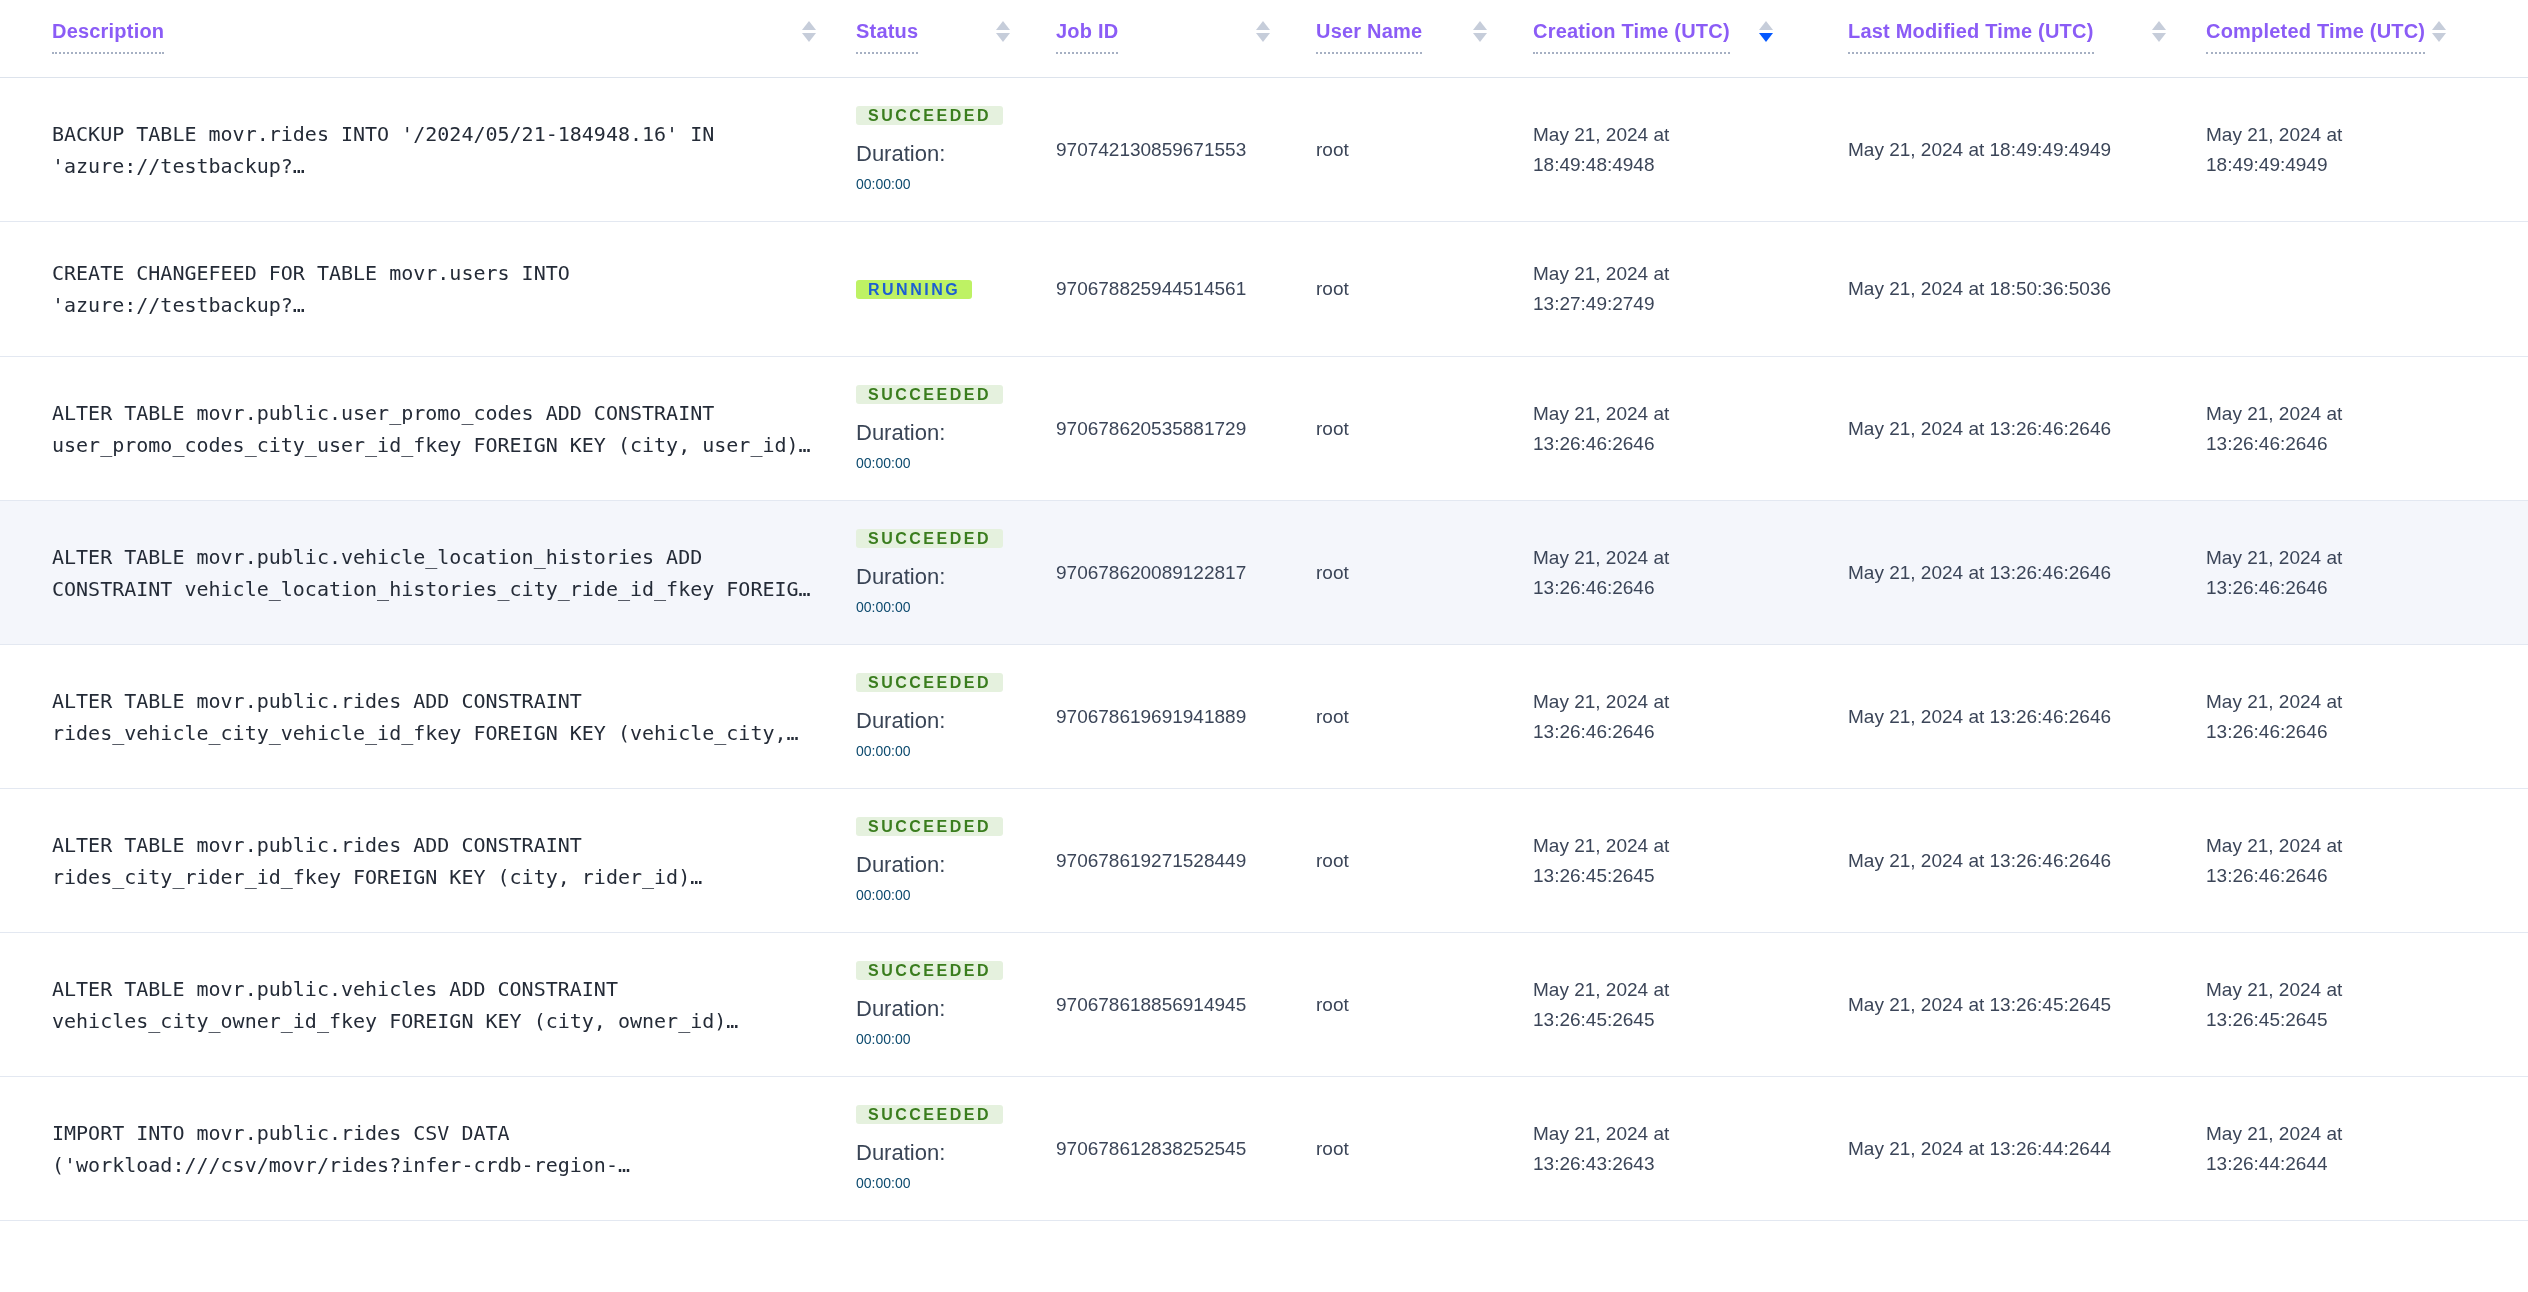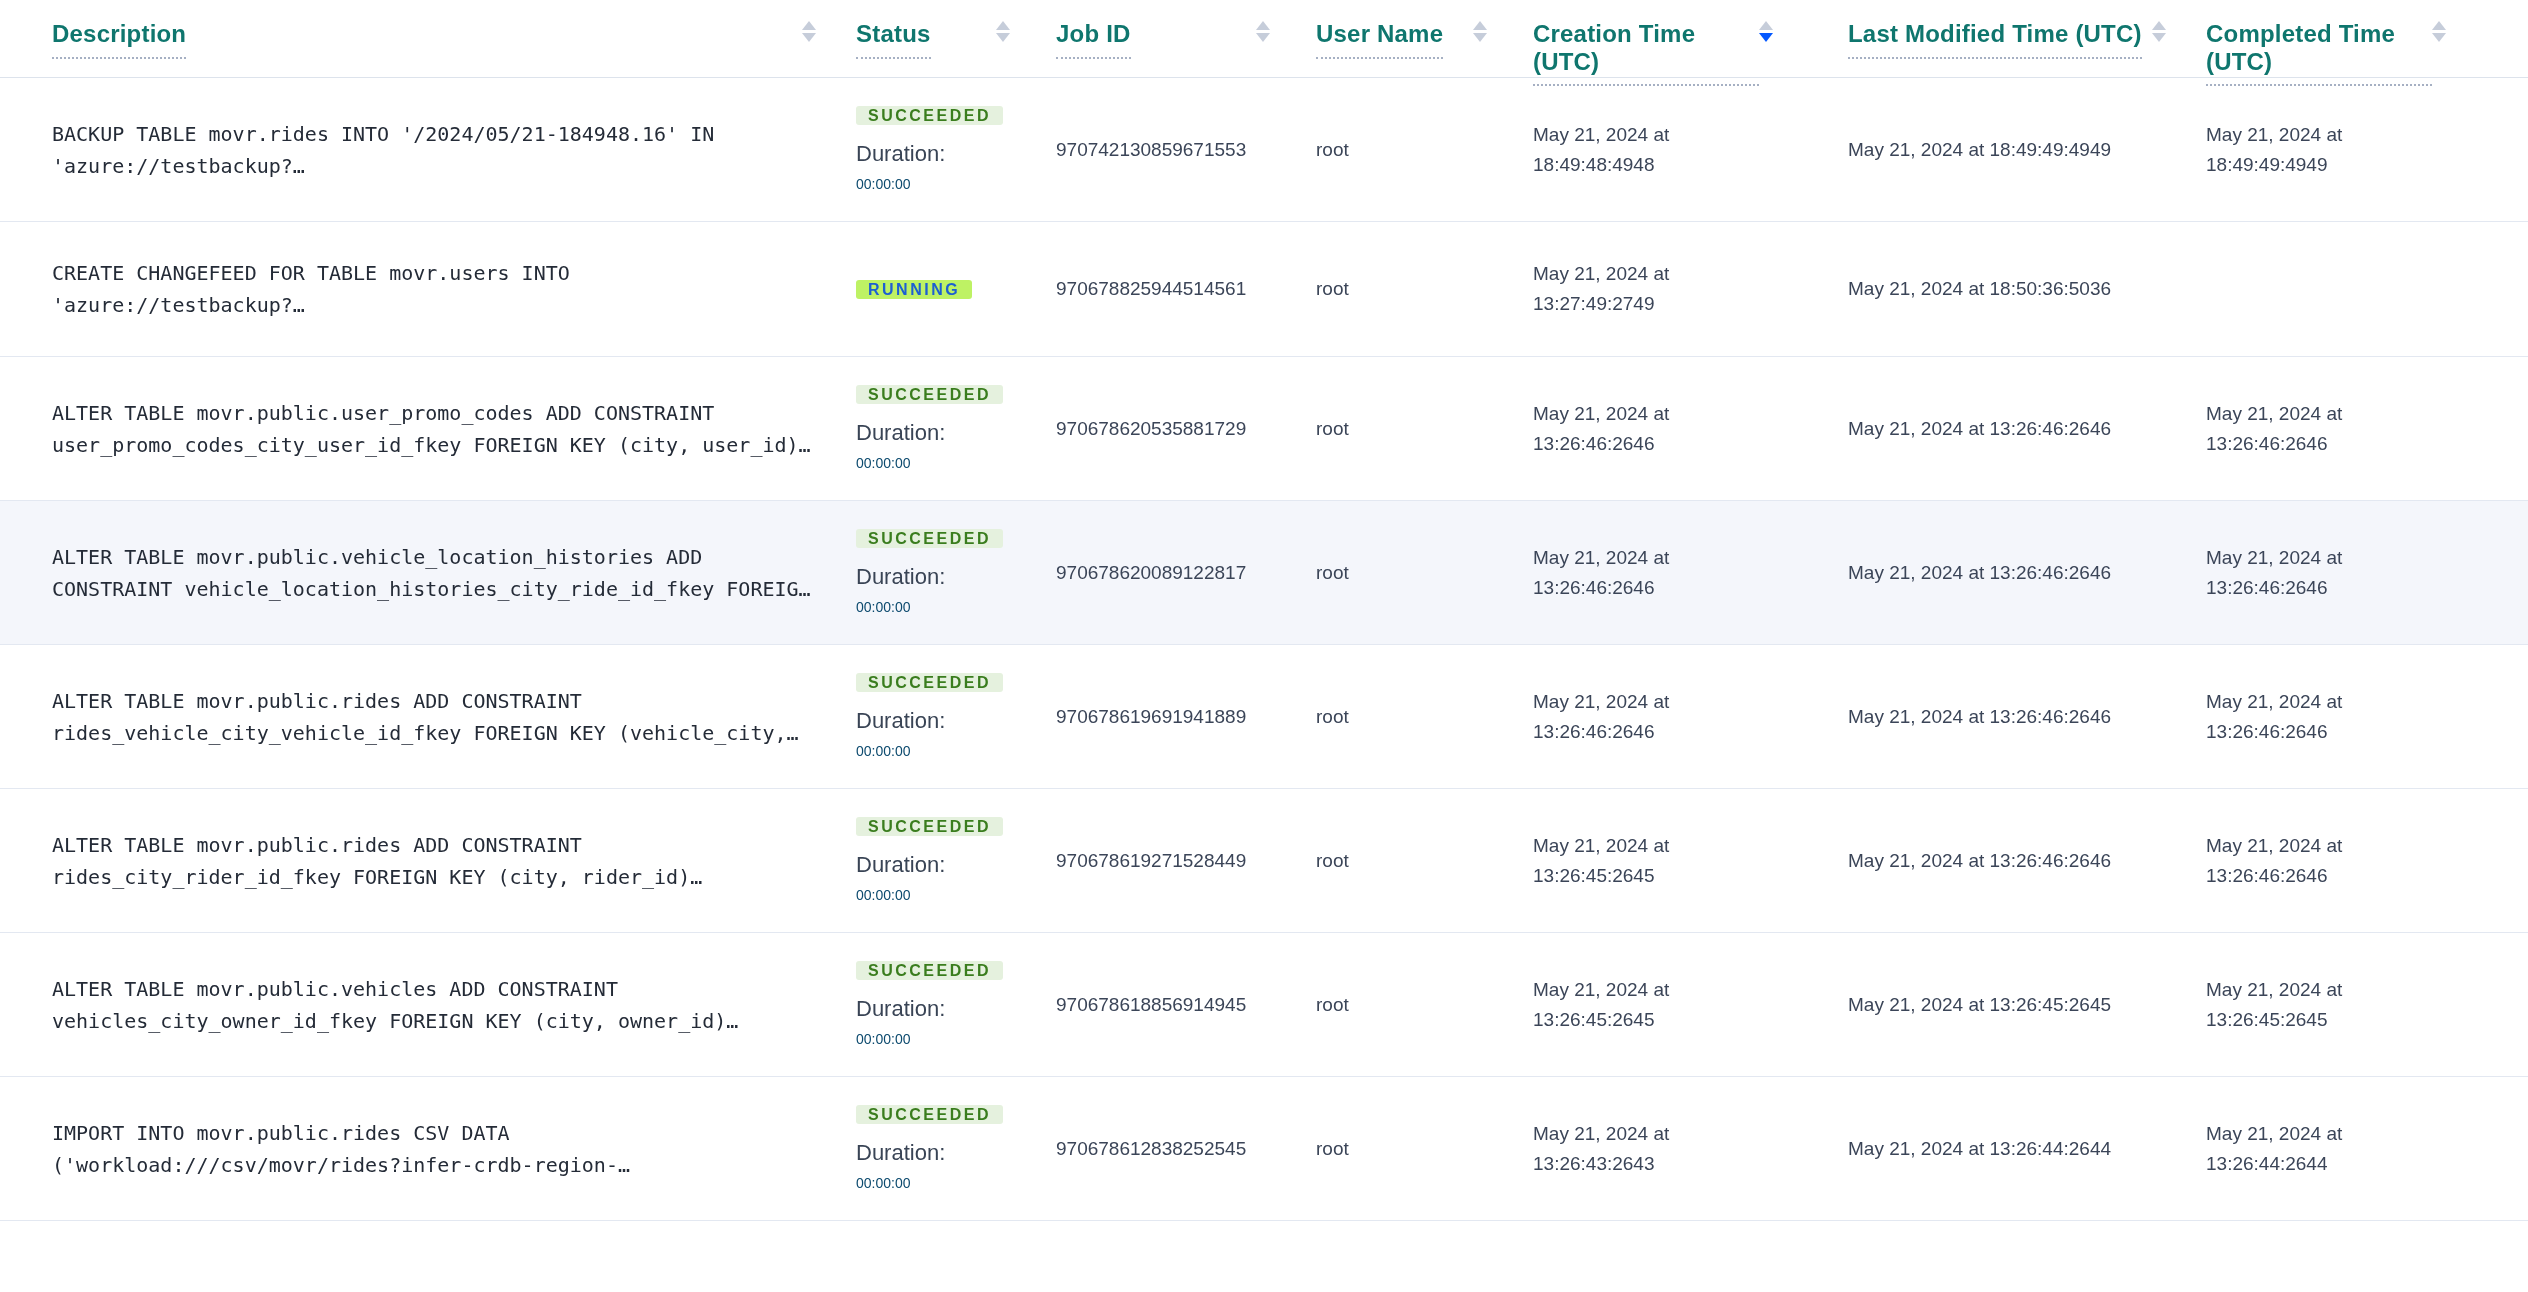--- a/index.html
+++ b/index.html
@@ -25,23 +25,23 @@
   .th {
     display: flex;
     justify-content: space-between;
     align-items: flex-start;
     box-sizing: border-box;
     flex-shrink: 0;
     padding-right: 26px;
     cursor: pointer;
   }
   .th-label {
-    font-size: 24px;
+    font-size: 20px;
     font-weight: 700;
-    color: #0f766e;
+    color: #8b5cf6;
     letter-spacing: 0.2px;
     line-height: 1.15;
     padding-bottom: 9px;
     border-bottom: 2px dotted #a6b0c3;
   }
   .sort-icon { display: flex; flex-direction: column; gap: 3px; margin-top: 1px; }
   .tri-up {
     width: 0; height: 0;
     border-left: 7px solid transparent;
     border-right: 7px solid transparent;
@@ -53,21 +53,21 @@
     border-right: 7px solid transparent;
     border-top: 9px solid #c6cdda;
   }
   .sort-active .tri-down { border-top-color: #0458ff; }
 
   
   .col-description      { width: 836px; padding-left: 52px; padding-right: 12px; }
   .col-status           { width: 200px; padding-left: 20px; }
   .col-jobId            { width: 260px; padding-left: 20px; }
   .col-userName         { width: 217px; padding-left: 20px; }
-  .col-creationTime     { width: 315px; padding-left: 20px; padding-right: 55px; justify-content: center; }
+  .col-creationTime     { width: 315px; padding-left: 20px; padding-right: 55px; }
   .col-lastModifiedTime { width: 358px; padding-left: 20px; padding-right: 20px; }
   .col-completedTime    { width: 342px; padding-left: 20px; padding-right: 82px; }
   .th.col-description   { padding-right: 20px; }
 
   
   .row {
     display: flex;
     align-items: center;
     padding: 22px 0;
     min-height: 90px;

